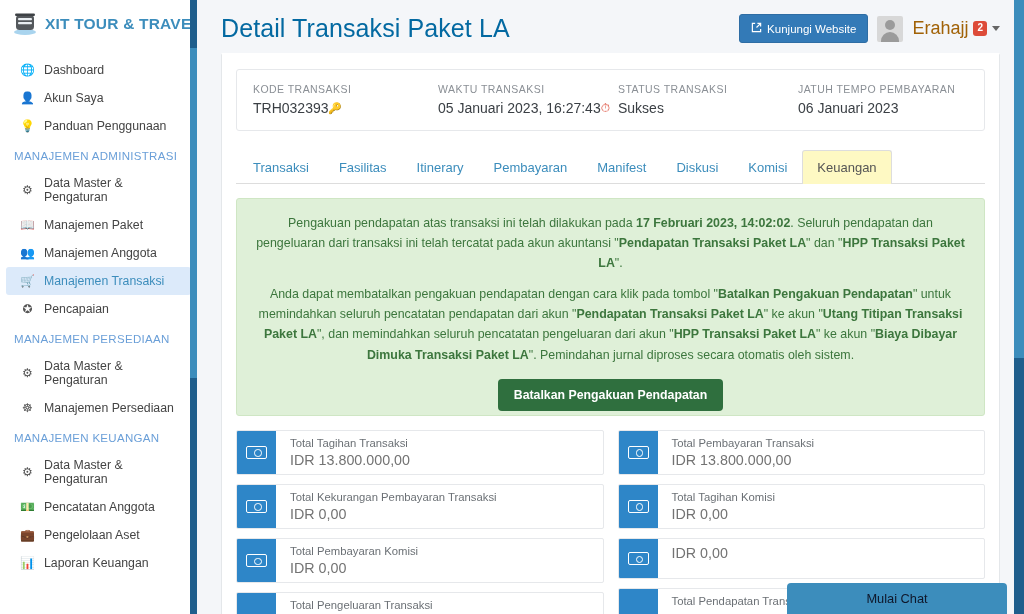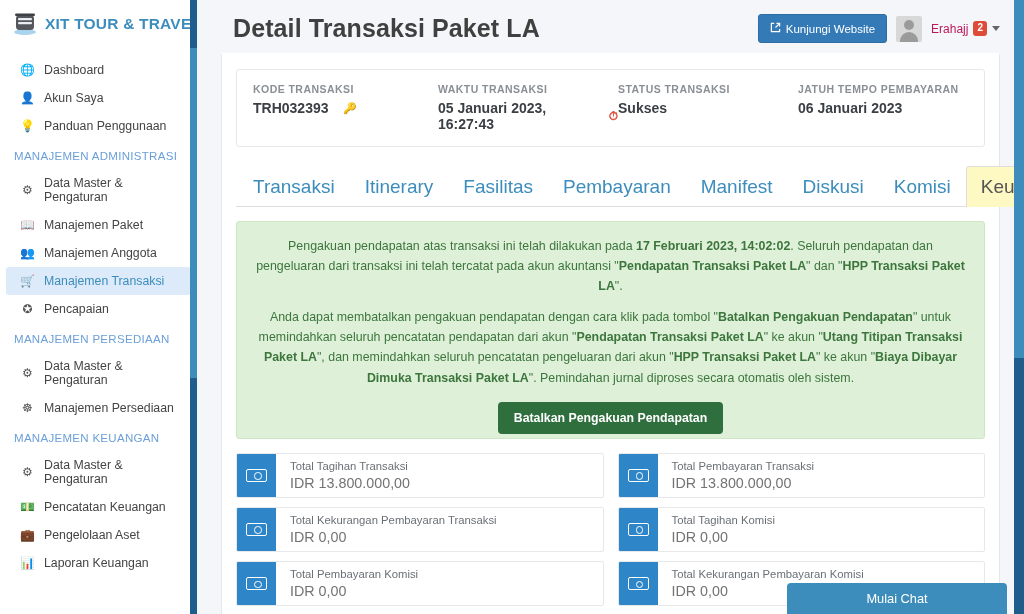--- a/index.html
+++ b/index.html
@@ -52,79 +52,79 @@
 
   
   .main {
     flex: 1 1 auto; height: 614px; background: #f4f6f9;
     position: relative; overflow: hidden;
   }
   .topbar {
     display: flex; align-items: center; justify-content: space-between;
     padding: 14px 24px 10px 24px;
   }
-  .page-title { font-size: 25px; color: #404040; font-weight: bold; letter-spacing: .1px; margin-left: 12px; }
+  .page-title { font-size: 25px; color: #0369a1; font-weight: normal; letter-spacing: .1px; }
   .topbar-right { display: flex; align-items: center; gap: 9px; }
   .btn-visit {
     background: #337ab7; color: #fff; font-size: 11.5px;
     padding: 7px 11px; border-radius: 3px; border: 1px solid #2e6da4;
     display: inline-flex; align-items: center; gap: 5px; cursor: pointer;
     white-space: nowrap;
   }
   .avatar {
     width: 26px; height: 26px; background: #d8d8d8; border-radius: 2px;
     position: relative; overflow: hidden; flex: 0 0 26px;
   }
   .avatar::before {
     content: ""; position: absolute; top: 4px; left: 8px;
     width: 10px; height: 10px; border-radius: 50%; background: #9b9b9b;
   }
   .avatar::after {
     content: ""; position: absolute; bottom: 0; left: 4px;
     width: 18px; height: 10px; border-radius: 9px 9px 0 0; background: #9b9b9b;
   }
   .user-box { display: flex; align-items: center; gap: 5px; cursor: pointer; }
-  .user-name { color: #be185d; font-size: 12px; }
+  .user-name { color: #a16207; font-size: 18px; }
   .badge-red {
     background: #dd4b39; color: #fff; font-size: 10px; font-weight: bold;
     border-radius: 3px; padding: 1px 4px; line-height: 1.25;
   }
   .caret { width: 0; height: 0; border-left: 4px solid transparent;
            border-right: 4px solid transparent; border-top: 5px solid #666; }
 
   .content { padding: 0 24px; }
   .panel {
     background: #fff; border: 1px solid #e4e7ea; border-top: 2px solid #fff;
     padding: 14px 14px 0 14px; min-height: 560px;
   }
 
   
   .info-card {
     border: 1px solid #e6e8eb; border-radius: 3px; background: #fff;
-    display: flex; padding: 13px 16px 14px 16px; font-weight: bold;
+    display: flex; padding: 13px 16px 14px 16px;
   }
   .info-col { flex: 1 1 0; min-width: 0; }
   .info-col.c1 { flex: 0 0 185px; }
   .info-col.c2 { flex: 0 0 180px; }
   .info-col.c3 { flex: 0 0 180px; }
   .info-label {
     color: #8a8f95; font-size: 10.5px; letter-spacing: .45px;
     text-transform: uppercase; margin-bottom: 5px;
   }
-  .info-value { color: #3a3f44; font-size: 14px; display: flex; align-items: center; gap: 15px; }
+  .info-value { color: #3a3f44; font-size: 14px; display: flex; align-items: center; gap: 0; }
   .ico-key { color: #dd4b39; font-size: 11px; }
   .ico-clock { color: #dd4b39; font-size: 12px; }
 
   
   .tabs {
     display: flex; align-items: flex-end; gap: 0; margin-top: 19px;
     border-bottom: 1px solid #ddd; padding-left: 2px;
   }
   .tab {
-    padding: 9px 14px 9px 14px; font-size: 19px; color: #3c8dbc;
+    padding: 9px 14px 9px 14px; font-size: 13px; color: #3c8dbc;
     cursor: pointer; border: 1px solid transparent; border-bottom: none;
     margin-bottom: -1px; border-radius: 3px 3px 0 0; white-space: nowrap; text-align: center;
   }
   .tab.active {
     background: #fef9c3; color: #555; border-color: #ddd; border-bottom-color: #fff;
   }
 
   
   .alert {
     margin-top: 14px; background: #dff0d8; border: 1px solid #cfe6c4;
@@ -160,21 +160,21 @@
     content: ""; position: absolute; top: 2.4px; left: 7.2px;
     width: 5.5px; height: 5.5px; border: 1.5px solid #fff; border-radius: 50%;
   }
   .stat-body { padding: 5px 11px 6px 14px; }
   .stat-label { color: #6b7075; font-size: 11.3px; line-height: 1.35; }
   .stat-value { color: #737373; font-size: 14.3px; margin-top: 1px; }
 
   
   .chat-widget {
     position: absolute; right: 17px; bottom: 0; width: 220px; height: 31px;
-    background: #3c8dbc; border-radius: 4px 4px 0 0; color: #ffffff;
+    background: #3c8dbc; border-radius: 4px 4px 0 0; color: #0f172a;
     display: flex; align-items: center; justify-content: center;
     font-size: 12.8px; cursor: pointer;
   }
 
   
   .page-scroll {
     position: absolute; right: 0; top: 0; width: 10px; height: 614px;
     background: #1f5e8c;
   }
   .page-scroll .thumb {
@@ -248,21 +248,21 @@
         <span>Manajemen Persediaan</span>
       </div>
 
       <div class="menu-header">MANAJEMEN KEUANGAN</div>
       <div class="menu-item">
         <span class="mi-icon">⚙</span>
         <span>Data Master &amp; Pengaturan</span>
       </div>
       <div class="menu-item">
         <span class="mi-icon">💵</span>
-        <span>Pencatatan Keuangan</span>
+        <span>Pencatatan Anggota</span>
       </div>
       <div class="menu-item">
         <span class="mi-icon">💼</span>
         <span>Pengelolaan Aset</span>
       </div>
       <div class="menu-item">
         <span class="mi-icon">📊</span>
         <span>Laporan Keuangan</span>
       </div>
     </nav>
@@ -319,22 +319,22 @@
             <div class="info-value">Sukses</div>
           </div>
           <div class="info-col">
             <div class="info-label">JATUH TEMPO PEMBAYARAN</div>
             <div class="info-value">06 Januari 2023</div>
           </div>
         </div>
 
         <div class="tabs">
           <div class="tab">Transaksi</div>
+          <div class="tab">Fasilitas</div>
           <div class="tab">Itinerary</div>
-          <div class="tab">Fasilitas</div>
           <div class="tab">Pembayaran</div>
           <div class="tab">Manifest</div>
           <div class="tab">Diskusi</div>
           <div class="tab">Komisi</div>
           <div class="tab active">Keuangan</div>
         </div>
 
         <div class="alert">
           <p><span>Pengakuan pendapatan atas transaksi ini telah dilakukan pada </span><b>17 Februari 2023, 14:02:02</b><span>. Seluruh pendapatan dan pengeluaran dari transaksi ini telah tercatat pada akun akuntansi "</span><b>Pendapatan Transaksi Paket LA</b><span>" dan "</span><b>HPP Transaksi Paket LA</b><span>".</span></p>
           <p><span>Anda dapat membatalkan pengakuan pendapatan dengan cara klik pada tombol "</span><b>Batalkan Pengakuan Pendapatan</b><span>" untuk memindahkan seluruh pencatatan pendapatan dari akun "</span><b>Pendapatan Transaksi Paket LA</b><span>" ke akun "</span><b>Utang Titipan Transaksi Paket LA</b><span>", dan memindahkan seluruh pencatatan pengeluaran dari akun "</span><b>HPP Transaksi Paket LA</b><span>" ke akun "</span><b>Biaya Dibayar Dimuka Transaksi Paket LA</b><span>". Pemindahan jurnal diproses secara otomatis oleh sistem.</span></p>
@@ -405,21 +405,20 @@
                 <div class="stat-label">Total Tagihan Komisi</div>
                 <div class="stat-value">IDR 0,00</div>
               </div>
             </div>
 
             <div class="stat-card">
               <div class="stat-icon">
                   <span class="money-ico"></span>
                 </div>
               <div class="stat-body">
-                <div class="stat-label">Total Kekurangan Pembayaran Komisi</div>
                 <div class="stat-value">IDR 0,00</div>
               </div>
             </div>
 
             <div class="stat-card">
               <div class="stat-icon"></div>
               <div class="stat-body">
                 <div class="stat-label">Total Pendapatan Transaksi</div>
 
               </div>

